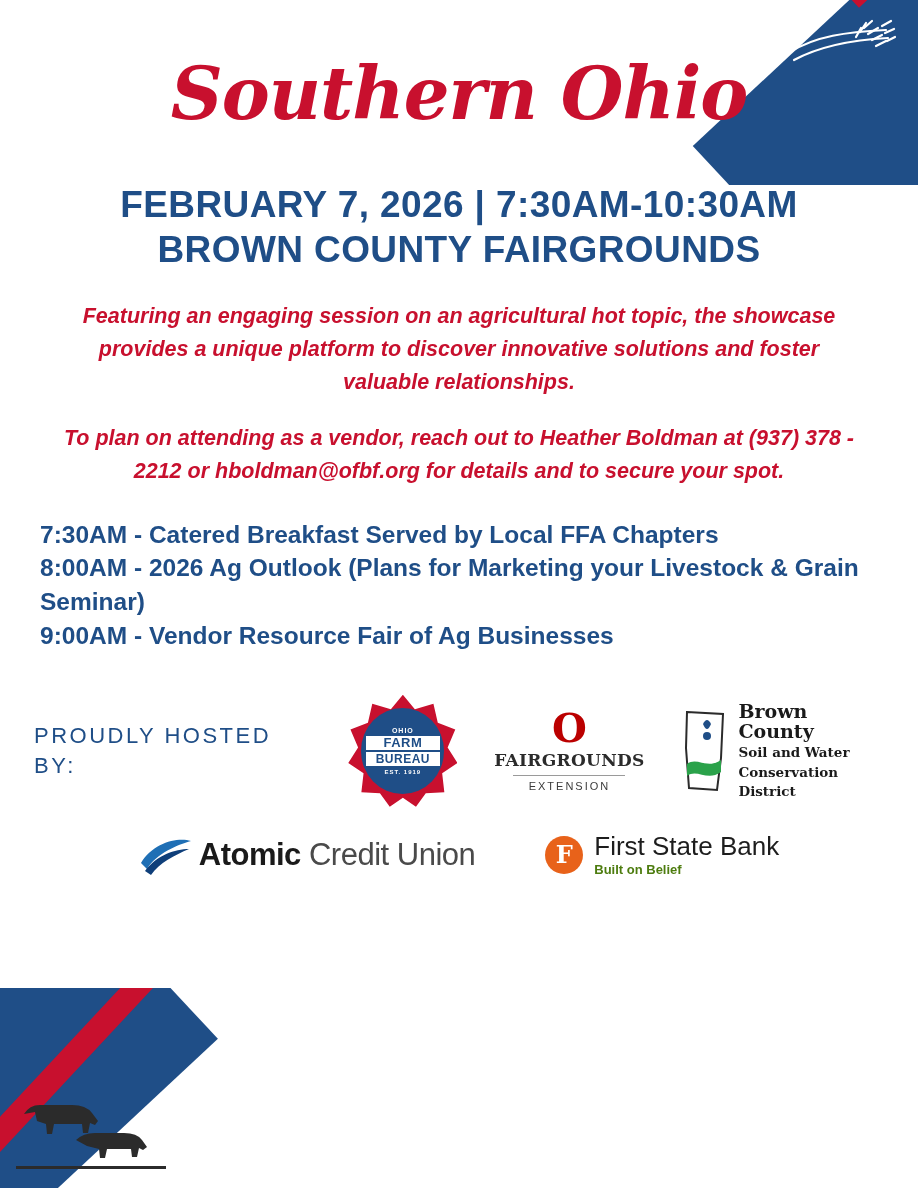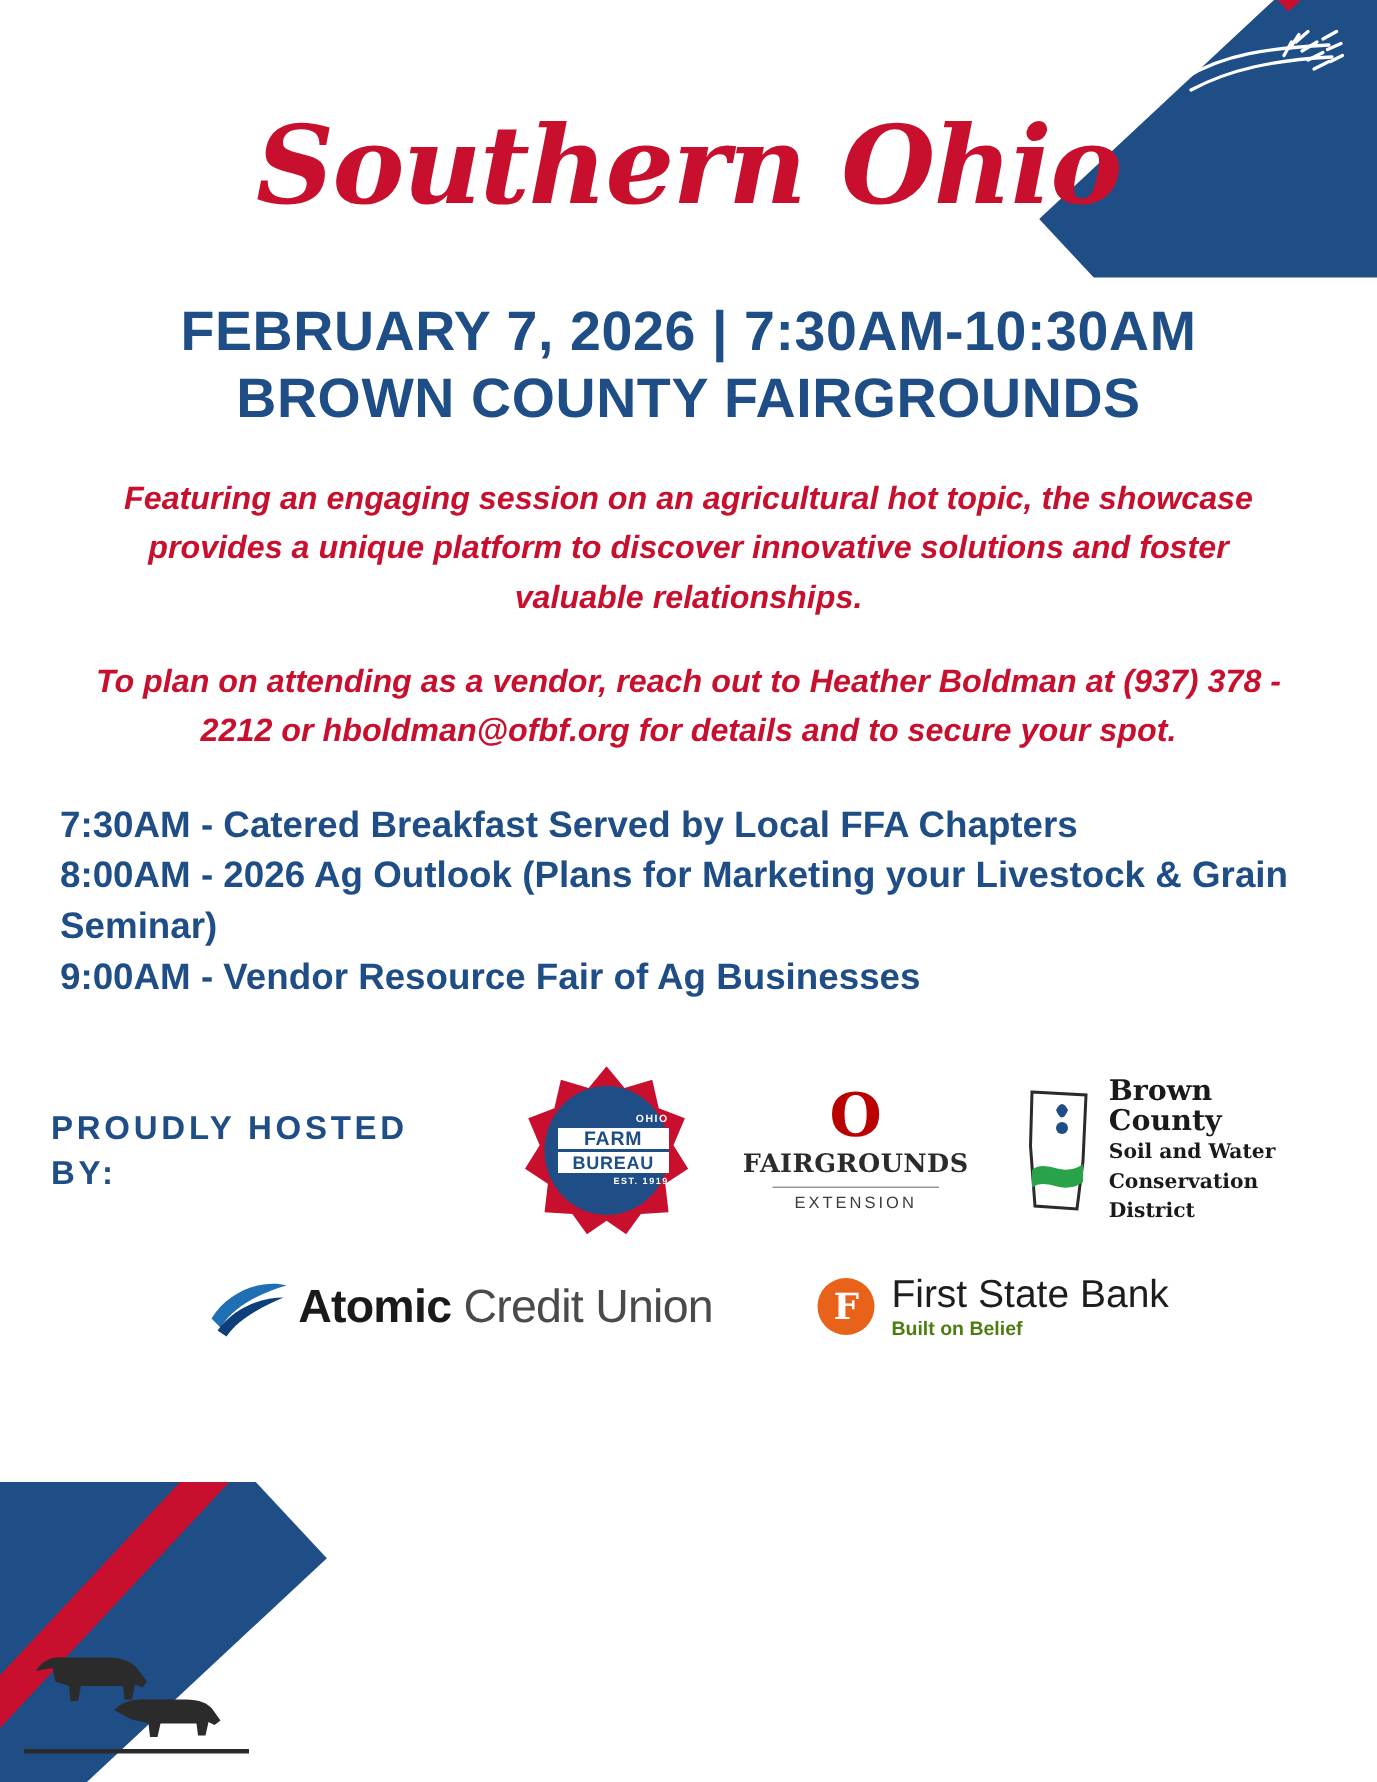--- a/index.html
+++ b/index.html
@@ -87,21 +87,21 @@
     bottom: 14px;
     left: 16px;
     width: 150px;
     height: 80px;
   }
 
   
   .content {
     position: relative;
     z-index: 3;
-    padding: 16px 34px;
+    padding: 0 34px;
     box-sizing: border-box;
   }
 
   .title-block {
     text-align: center;
     padding-top: 58px;
   }
   .title-script {
     font-family: "DejaVu Serif", serif;
     font-style: italic;
@@ -164,21 +164,21 @@
   
   .sponsor-row-1 {
     display: flex;
     align-items: center;
     justify-content: center;
     gap: 34px;
     margin-top: 42px;
   }
   .hosted-by {
     color: #1f4e87;
-    font-weight: bold;
+    font-weight: normal;
     font-size: 22px;
     letter-spacing: 2.5px;
     line-height: 1.35;
     text-align: left;
   }
 
   
   .fb-badge {
     width: 112px;
     height: 112px;
@@ -195,21 +195,21 @@
       2% 31%, 18% 25%, 22% 8%, 39% 13%
     );
   }
   .fb-badge .inner {
     position: absolute;
     left: 13px; top: 13px; right: 13px; bottom: 13px;
     border-radius: 50%;
     background: #1f4e87;
     display: flex;
     flex-direction: column;
-    align-items: flex-end;
+    align-items: center;
     justify-content: center;
   }
   .fb-badge .fb-top {
     color: #ffffff;
     font-size: 7px;
     font-weight: bold;
     letter-spacing: 1px;
     margin-bottom: 2px;
   }
   .fb-badge .fb-bar {

